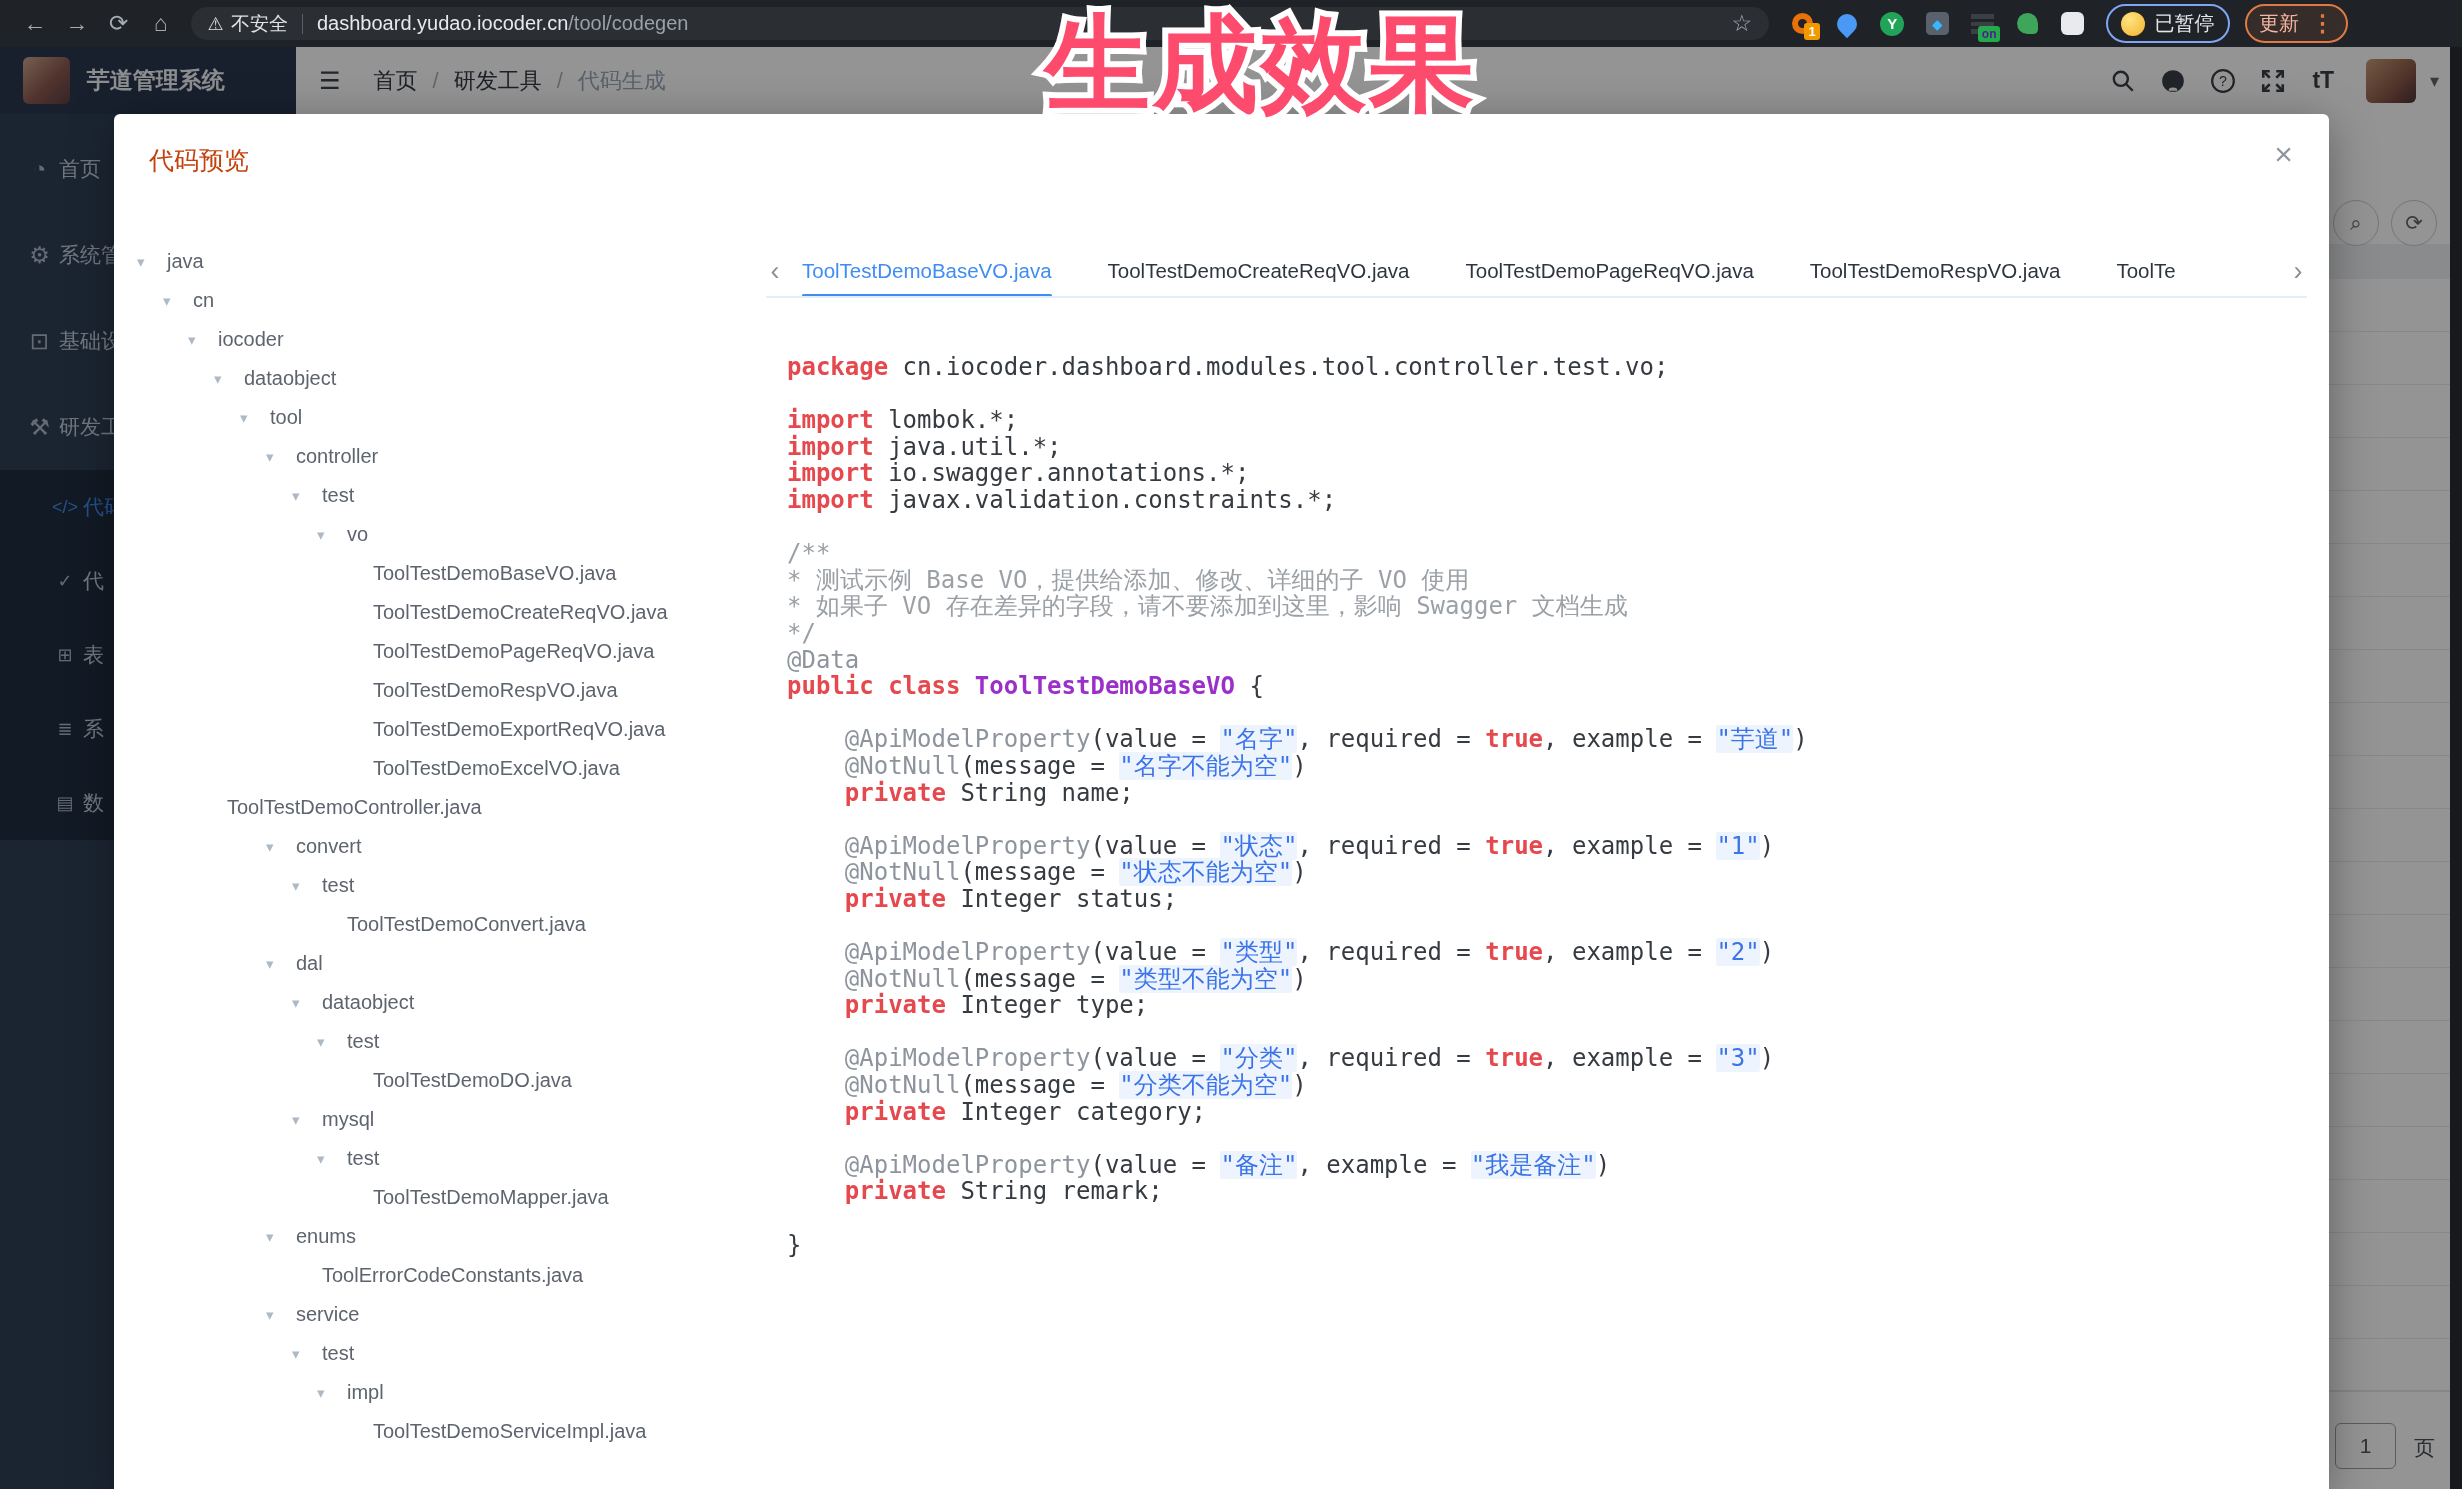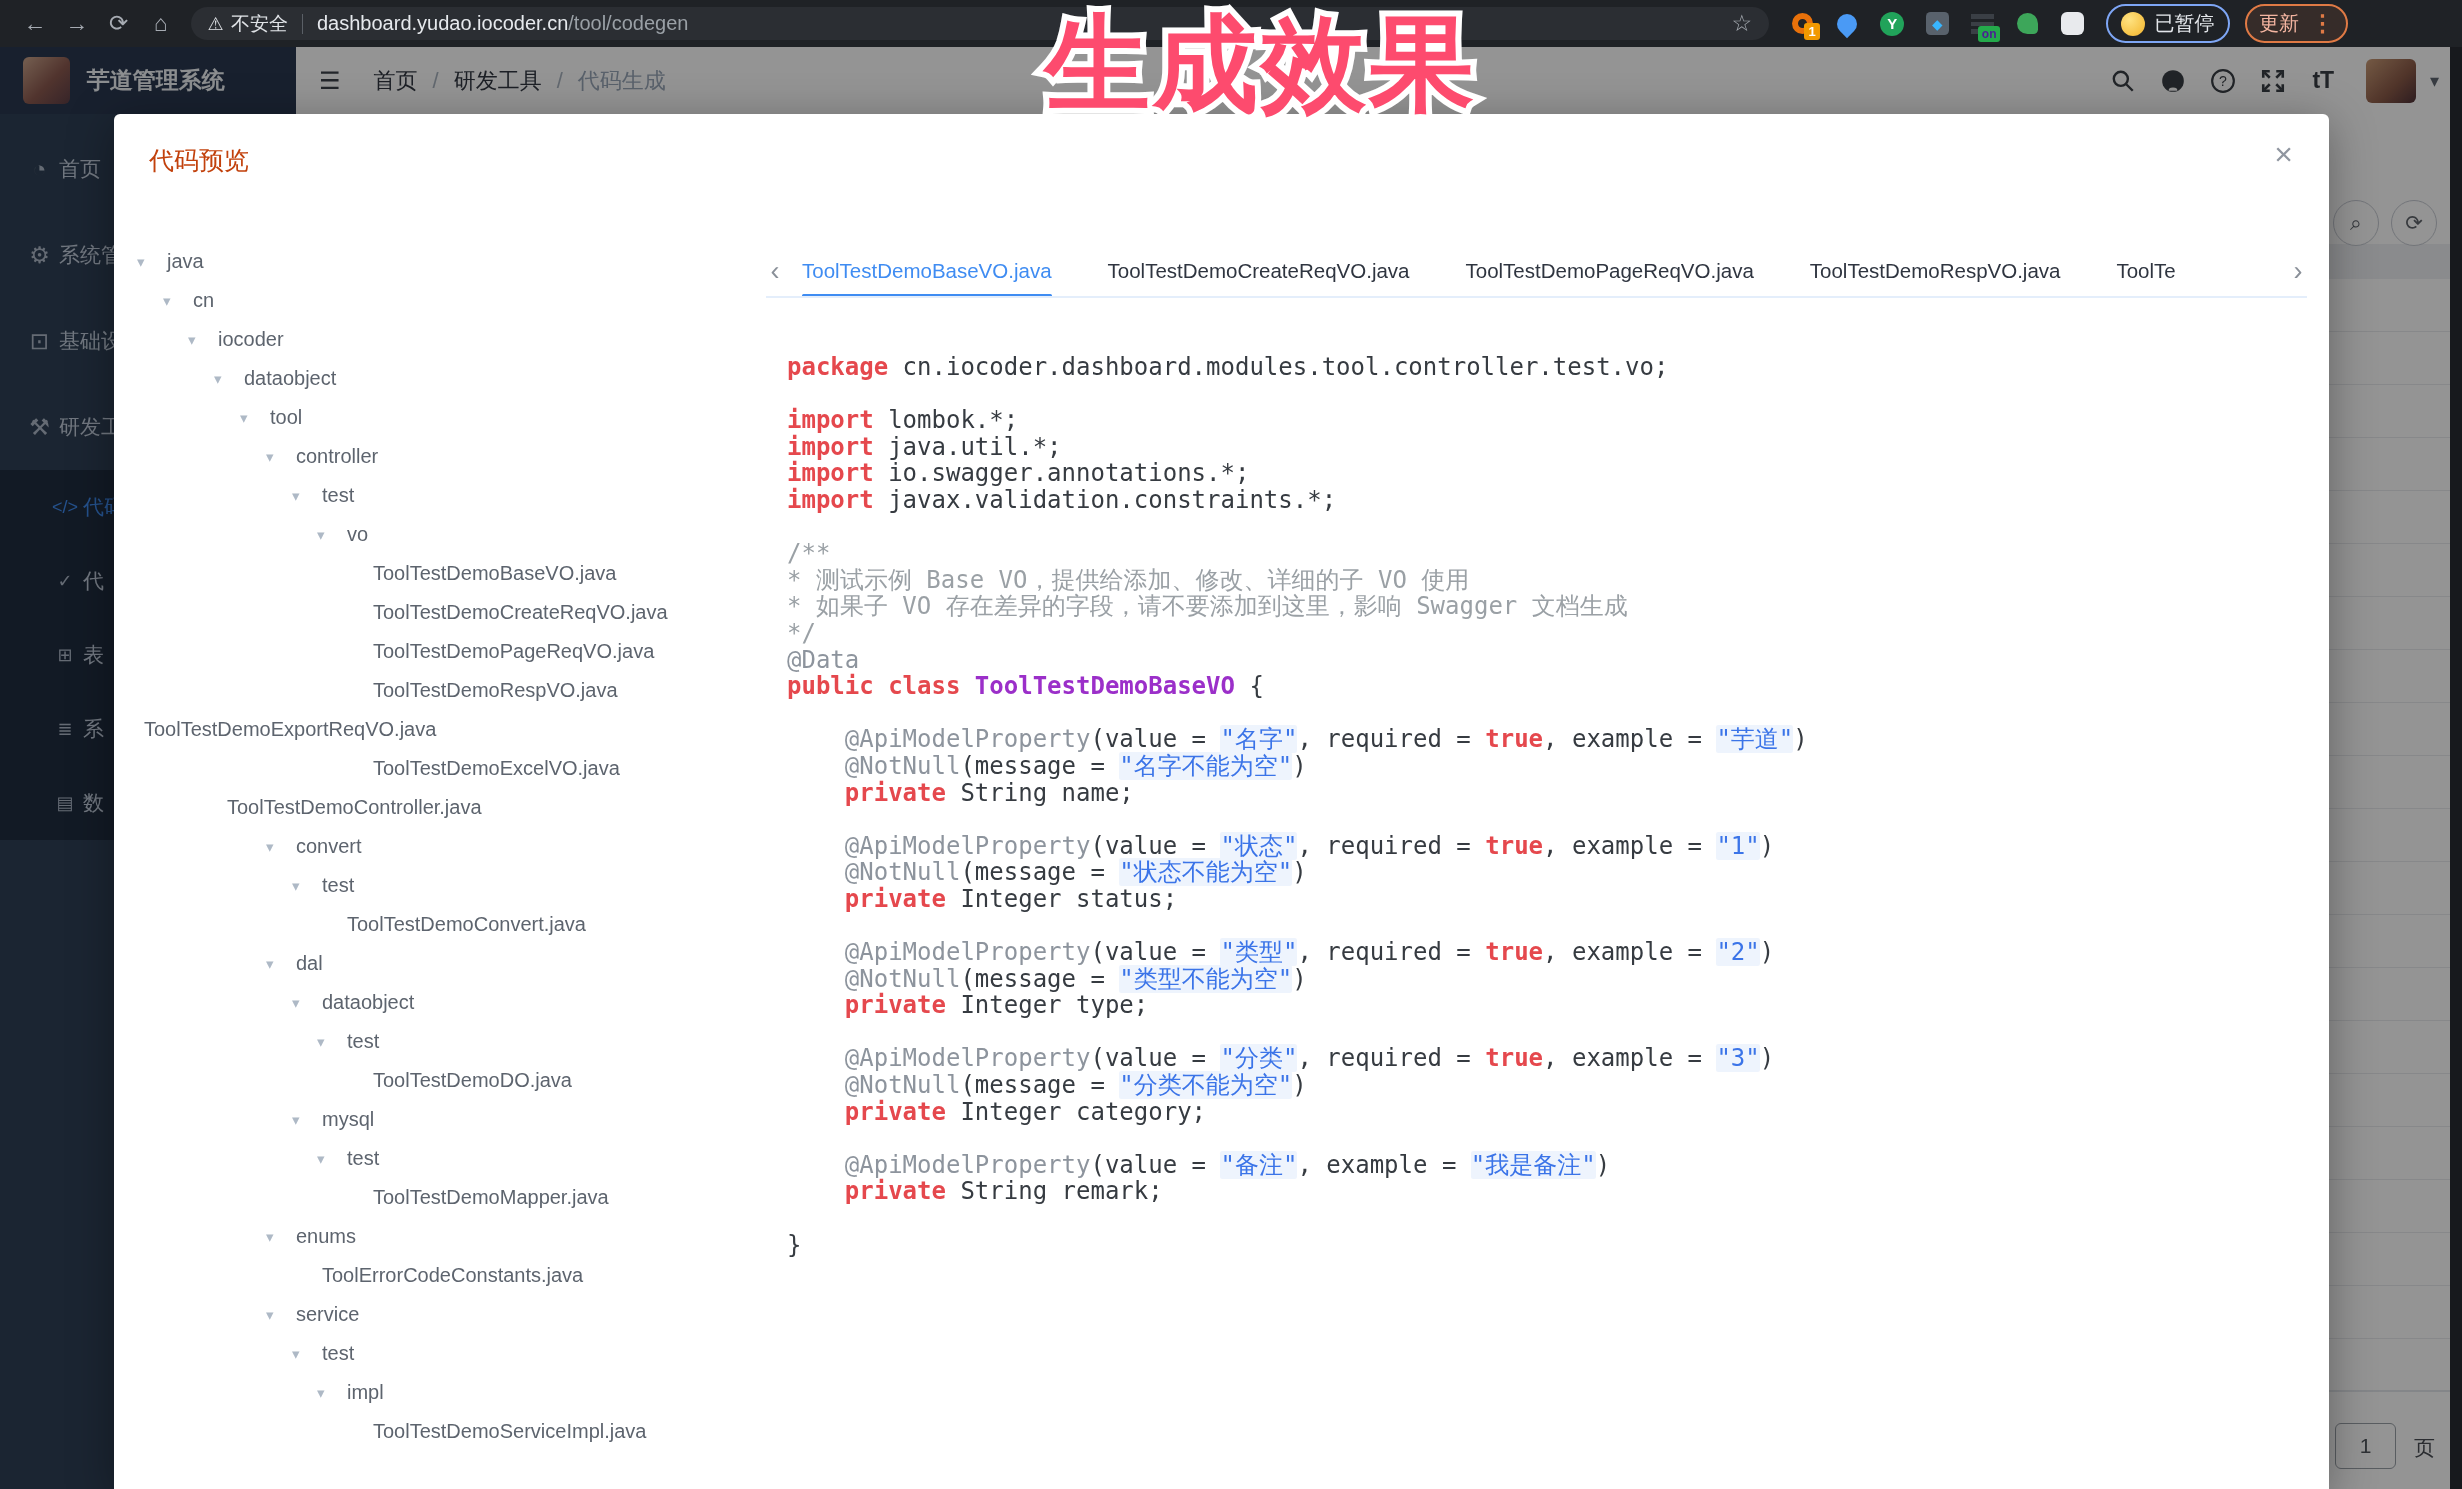--- a/index.html
+++ b/index.html
@@ -337,21 +337,21 @@
           <span class="tree-label">ToolTestDemoCreateReqVO.java</span>
         </div>
         <div class="tree-row" style="padding-left: 229px;">
           <span class="tree-caret"></span>
           <span class="tree-label">ToolTestDemoPageReqVO.java</span>
         </div>
         <div class="tree-row" style="padding-left: 229px;">
           <span class="tree-caret"></span>
           <span class="tree-label">ToolTestDemoRespVO.java</span>
         </div>
-        <div class="tree-row" style="">
+        <div class="tree-row" style="padding-left: 229px;">
           <span class="tree-caret"></span>
           <span class="tree-label">ToolTestDemoExportReqVO.java</span>
         </div>
         <div class="tree-row" style="padding-left: 229px;">
           <span class="tree-caret"></span>
           <span class="tree-label">ToolTestDemoExcelVO.java</span>
         </div>
         <div class="tree-row" style="padding-left: 83px;">
           <span class="tree-caret"></span>
           <span class="tree-label">ToolTestDemoController.java</span>

